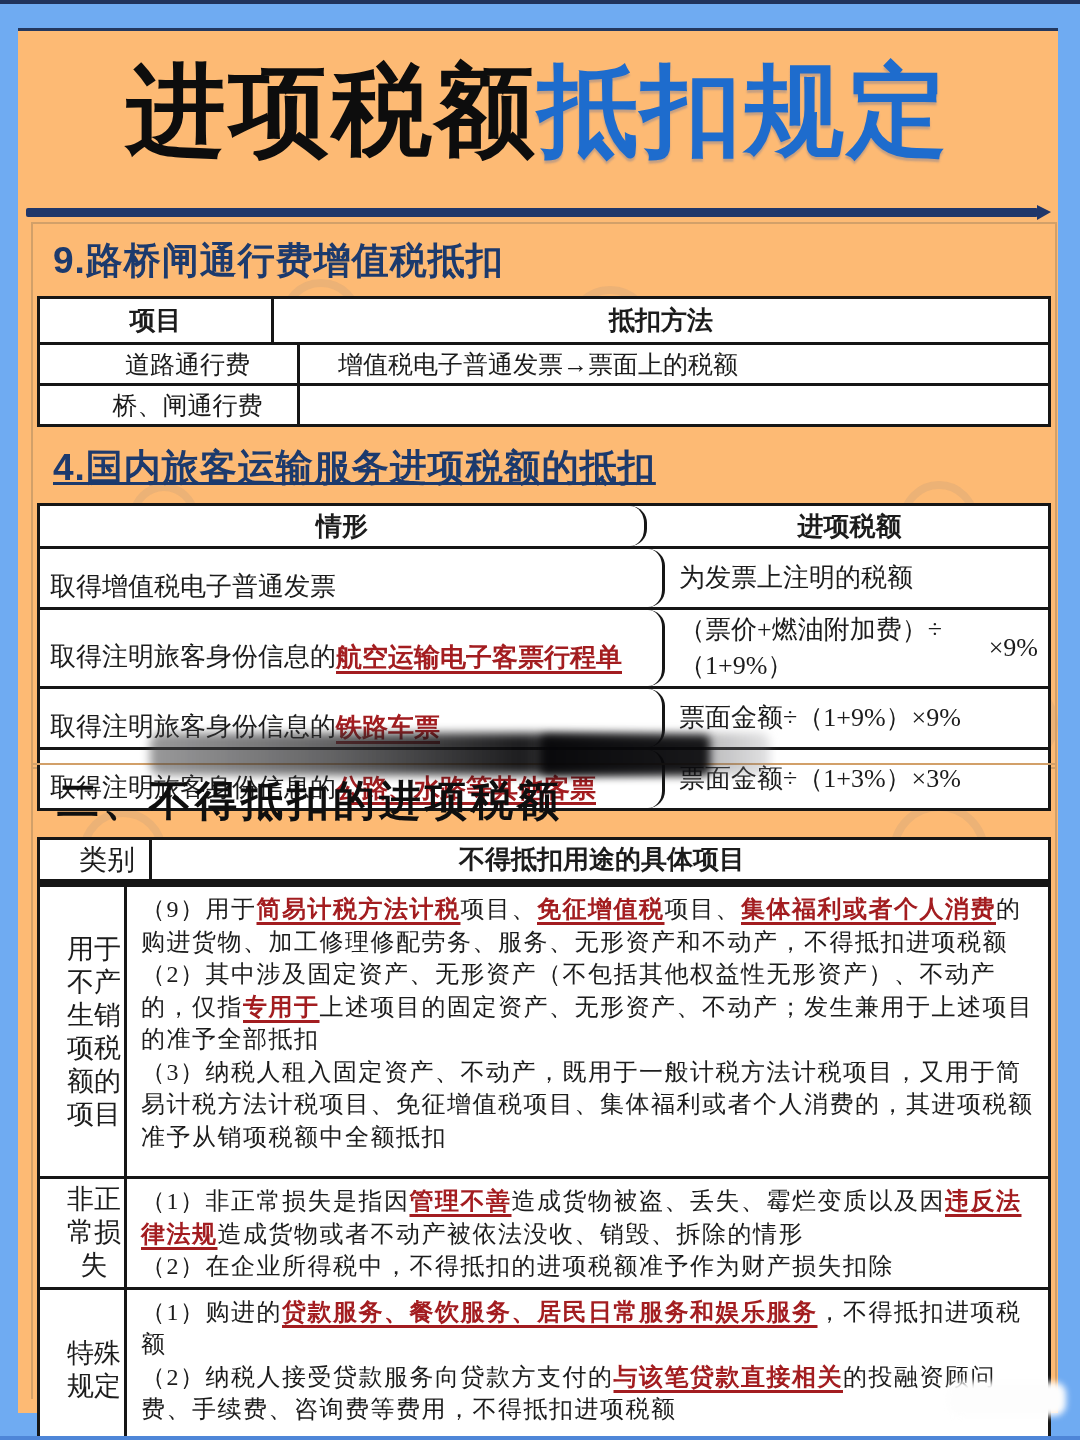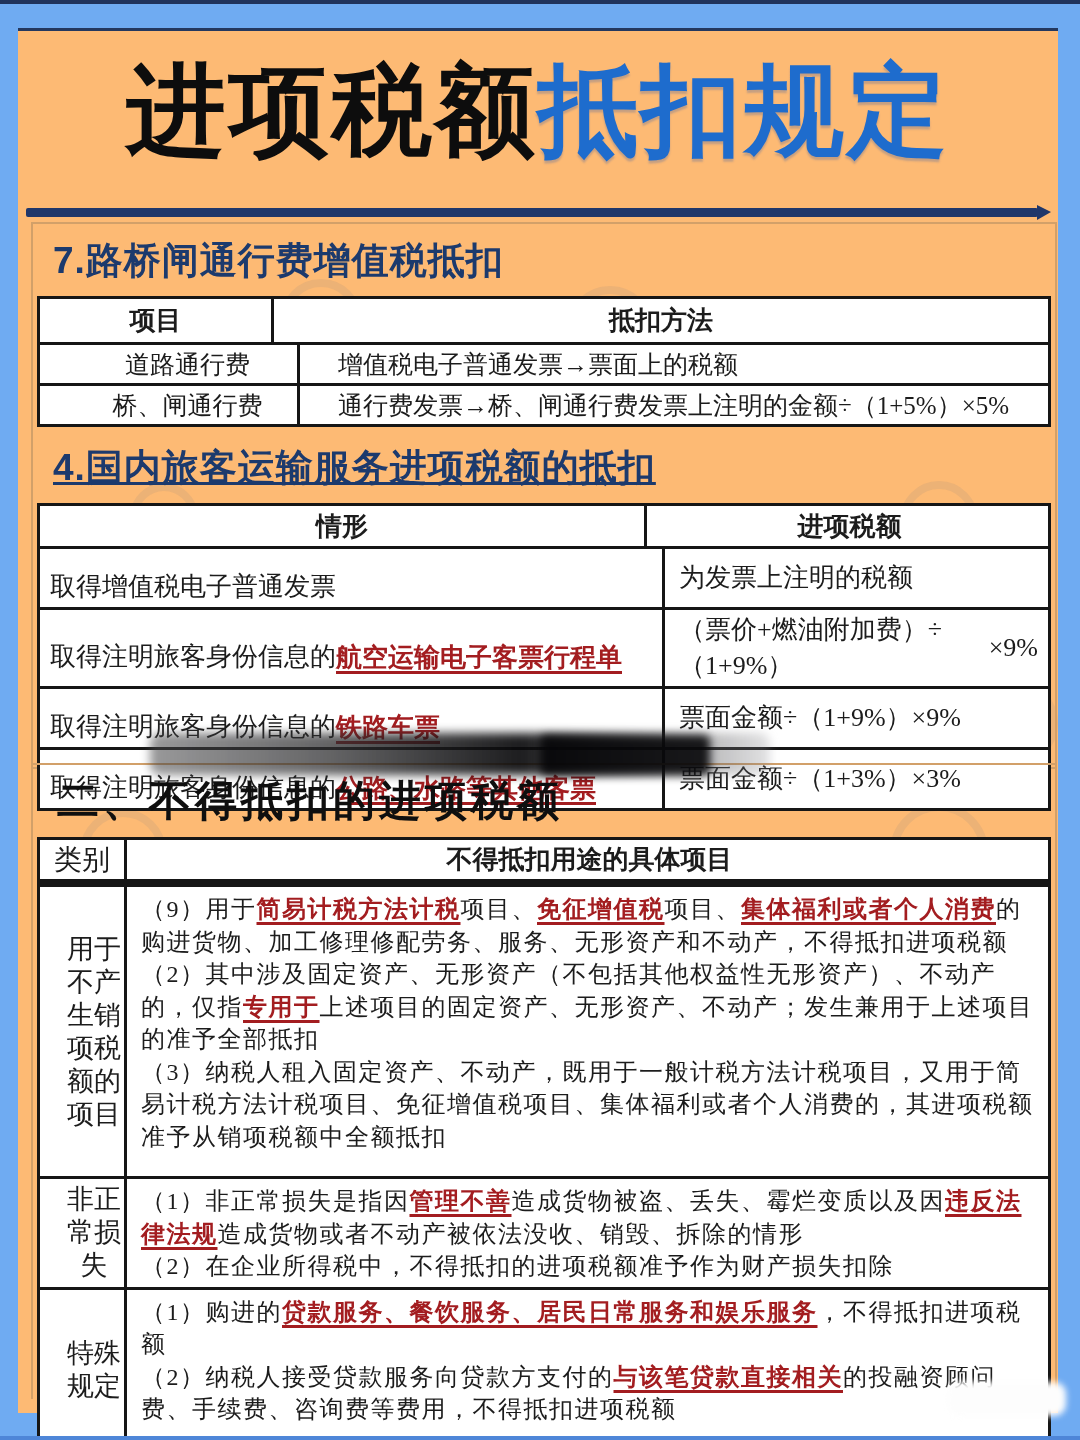--- a/index.html
+++ b/index.html
@@ -39,29 +39,29 @@
   .t .row:first-child{border-top:none;}
   .c1{flex:0 0 auto;border-right:3px solid #161616;display:flex;align-items:center;justify-content:center;
       text-align:center;}
   .c2{flex:1 1 auto;display:flex;align-items:center;padding:2px 10px 2px 14px;}
   .hdr{font-family:"Liberation Sans","DejaVu Sans",sans-serif;font-weight:bold;font-size:26px;justify-content:center;}
   .t .cellpad{padding:4px 6px;}
 
   .t1 .c1{width:219px;}
   .t1 .row{min-height:38px;}
   .t1 .body{font-size:25px;padding-left:38px;}
-  .t2 .c1{width:604px;}
+  .t2 .c1{width:604px;border-radius:17px;}
   .t2 .hrow{min-height:34px;}
   .t2 .row{min-height:40px;}
   .t2 .r2{min-height:72px;}
   .t2 .body{font-size:26px;line-height:36px;}
   .t2 .c1.body{justify-content:flex-start;text-align:left;padding:20px 8px 2px 10px;}
 
   .t3{margin-top:8px;}
-  .t3 .hrow{min-height:32px;border-bottom:5px solid #161616;border-top:2px solid #cfcfcf;}
+  .t3 .hrow{min-height:32px;border-bottom:5px solid #161616;border-top:2px solid #cfcfcf;padding-left:25px;}
   .t3 .hrow .c1{border-right:3px solid #161616;font-family:"Liberation Sans","DejaVu Sans",sans-serif;
                 font-weight:normal;font-size:28px;}
   .t3 .c1{width:84px;}
   .t3 .label{font-size:27px;line-height:33px;}
   .t3 .label .inner{width:58px;text-align:center;word-break:break-all;margin-left:24px;}
   .t3 .content{display:block;font-size:24px;line-height:32.5px;letter-spacing:1.5px;padding:6px 10px 4px 14px;}
   .t3 .content .para{margin:0;}
   .t3 .r1{min-height:289px;}
   .t3 .r2{min-height:97px;}
   .t3 .r3{min-height:160px;}
@@ -100,38 +100,35 @@
 
     <div class="title-row">
       <span class="title-black">进项税额</span><span class="title-blue">抵扣规定</span>
     </div>
 
     <div class="divider">
         <span class="tip"></span>
       </div>
 
     <div class="tan-box box1">
-      <div class="sec-head">7.路桥闸通行费增值税抵扣</div>
+      <div class="sec-head">9.路桥闸通行费增值税抵扣</div>
 
       <div class="t t1">
         <div class="row">
           <div class="c1 hdr cellpad">项目</div>
           <div class="c2 hdr cellpad">抵扣方法</div>
         </div>
         <div class="row">
           <div class="c1 body">道路通行费</div>
           <div class="c2 body">
               <span>增值税电子普通发票→票面上的税额</span>
             </div>
         </div>
         <div class="row">
           <div class="c1 body">桥、闸通行费</div>
-          <div class="c2 body">
-              <span>通行费发票→桥、闸通行费发票上注明的金额÷（1+5%）×5%</span>
-            </div>
         </div>
       </div>
 
       <div class="sec-head" style="margin-top:16px;text-decoration:underline;">4.国内旅客运输服务进项税额的抵扣</div>
 
       <div class="t t2">
         <div class="row hrow">
           <div class="c1 hdr">情形</div>
           <div class="c2 hdr">进项税额</div>
         </div>

